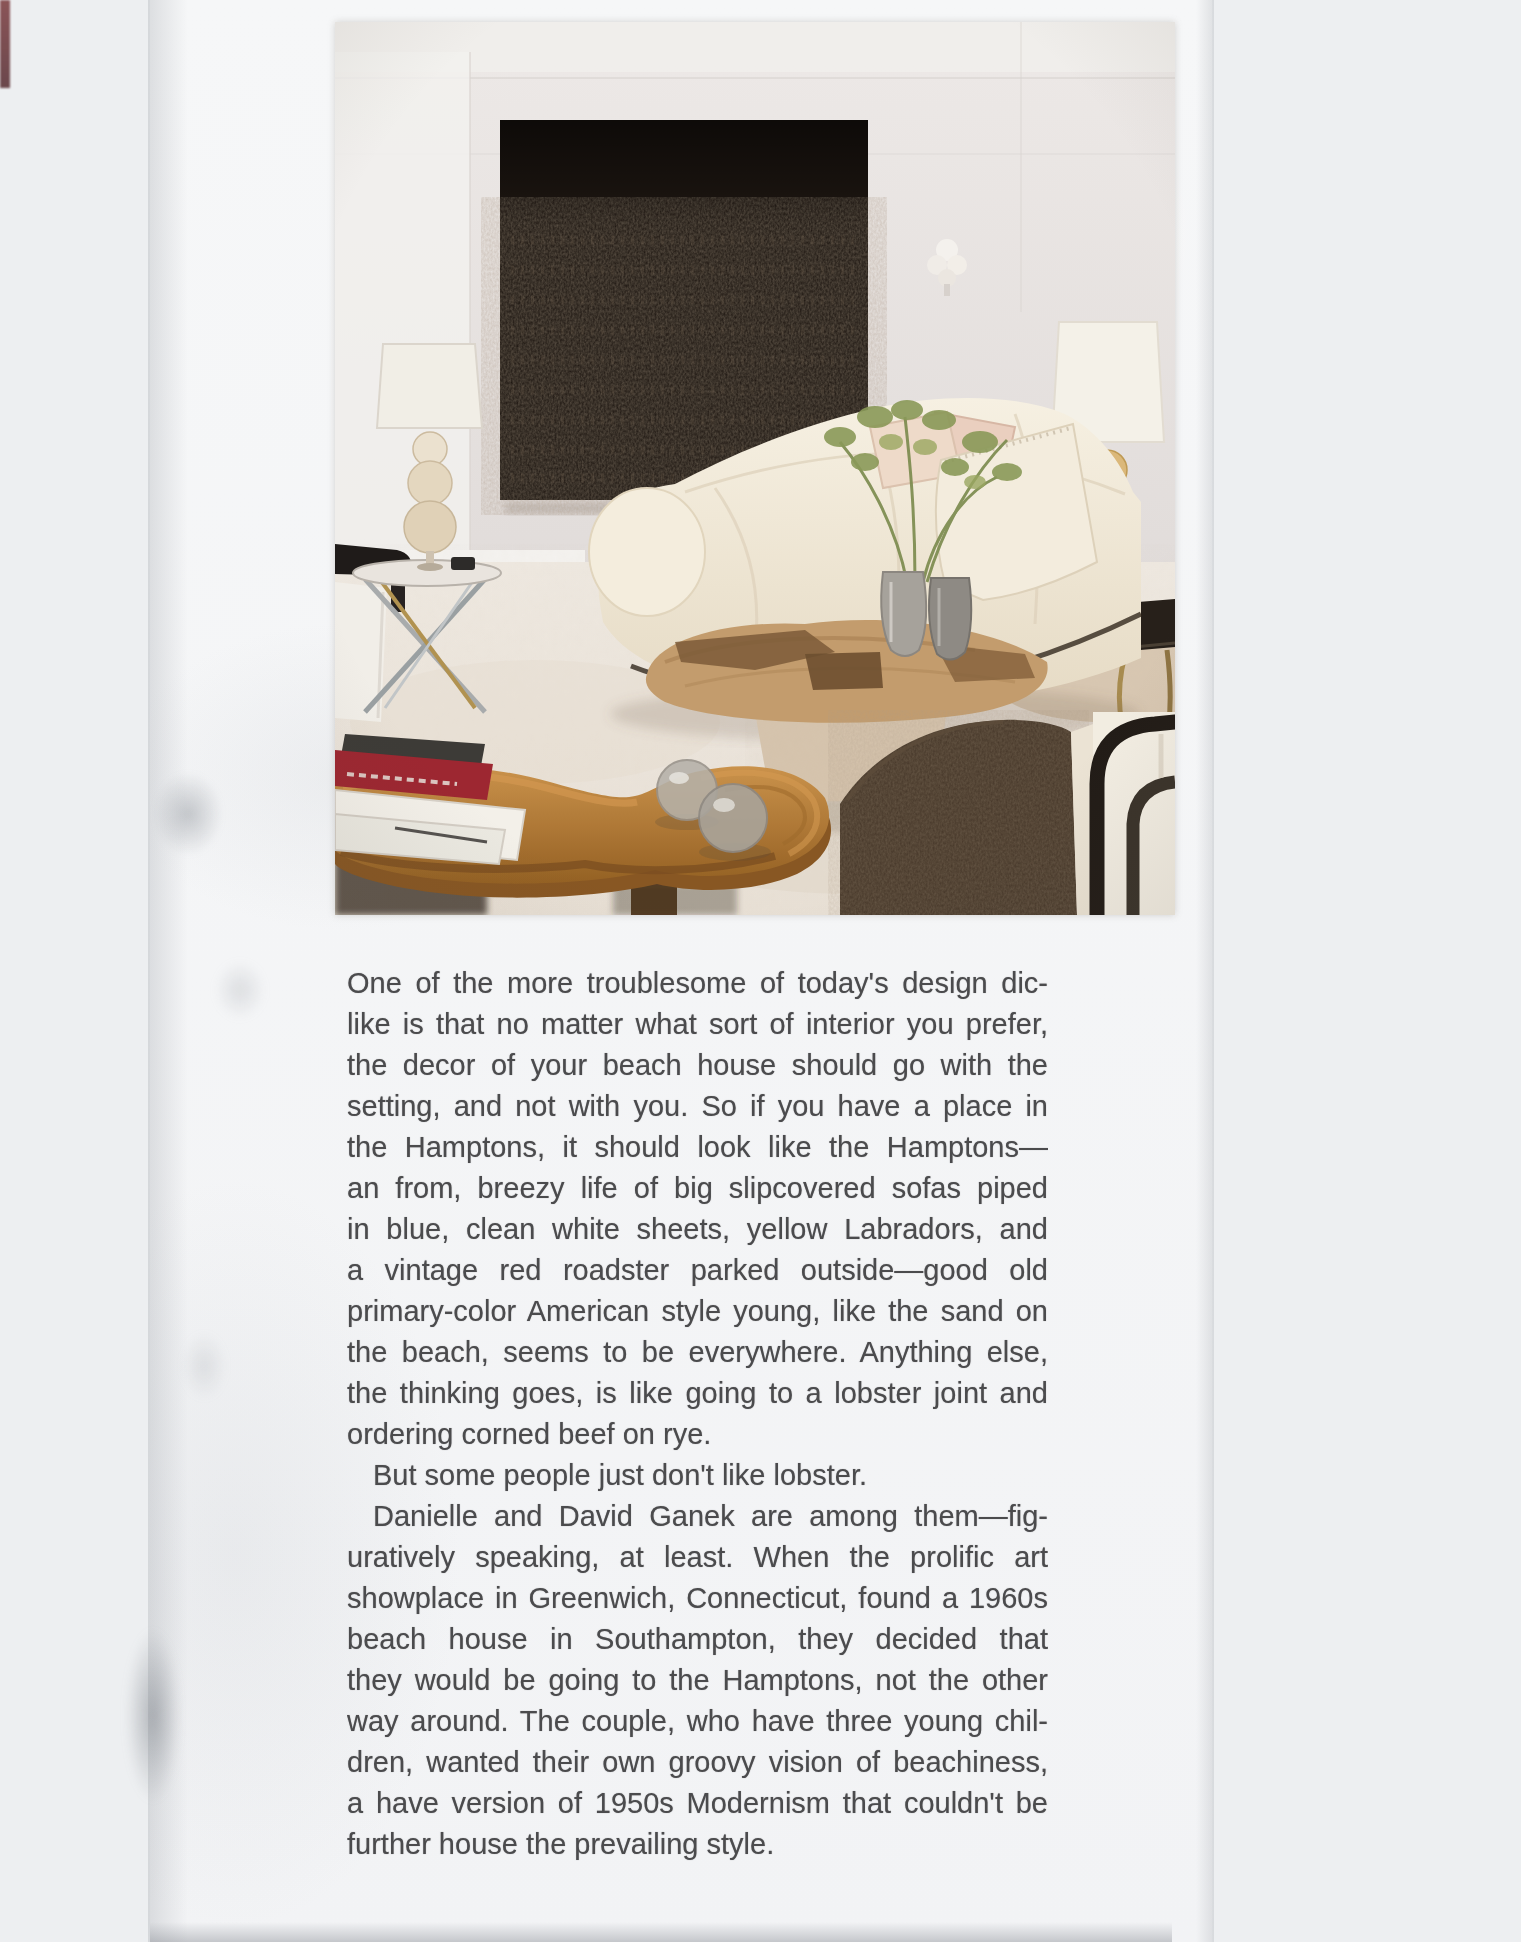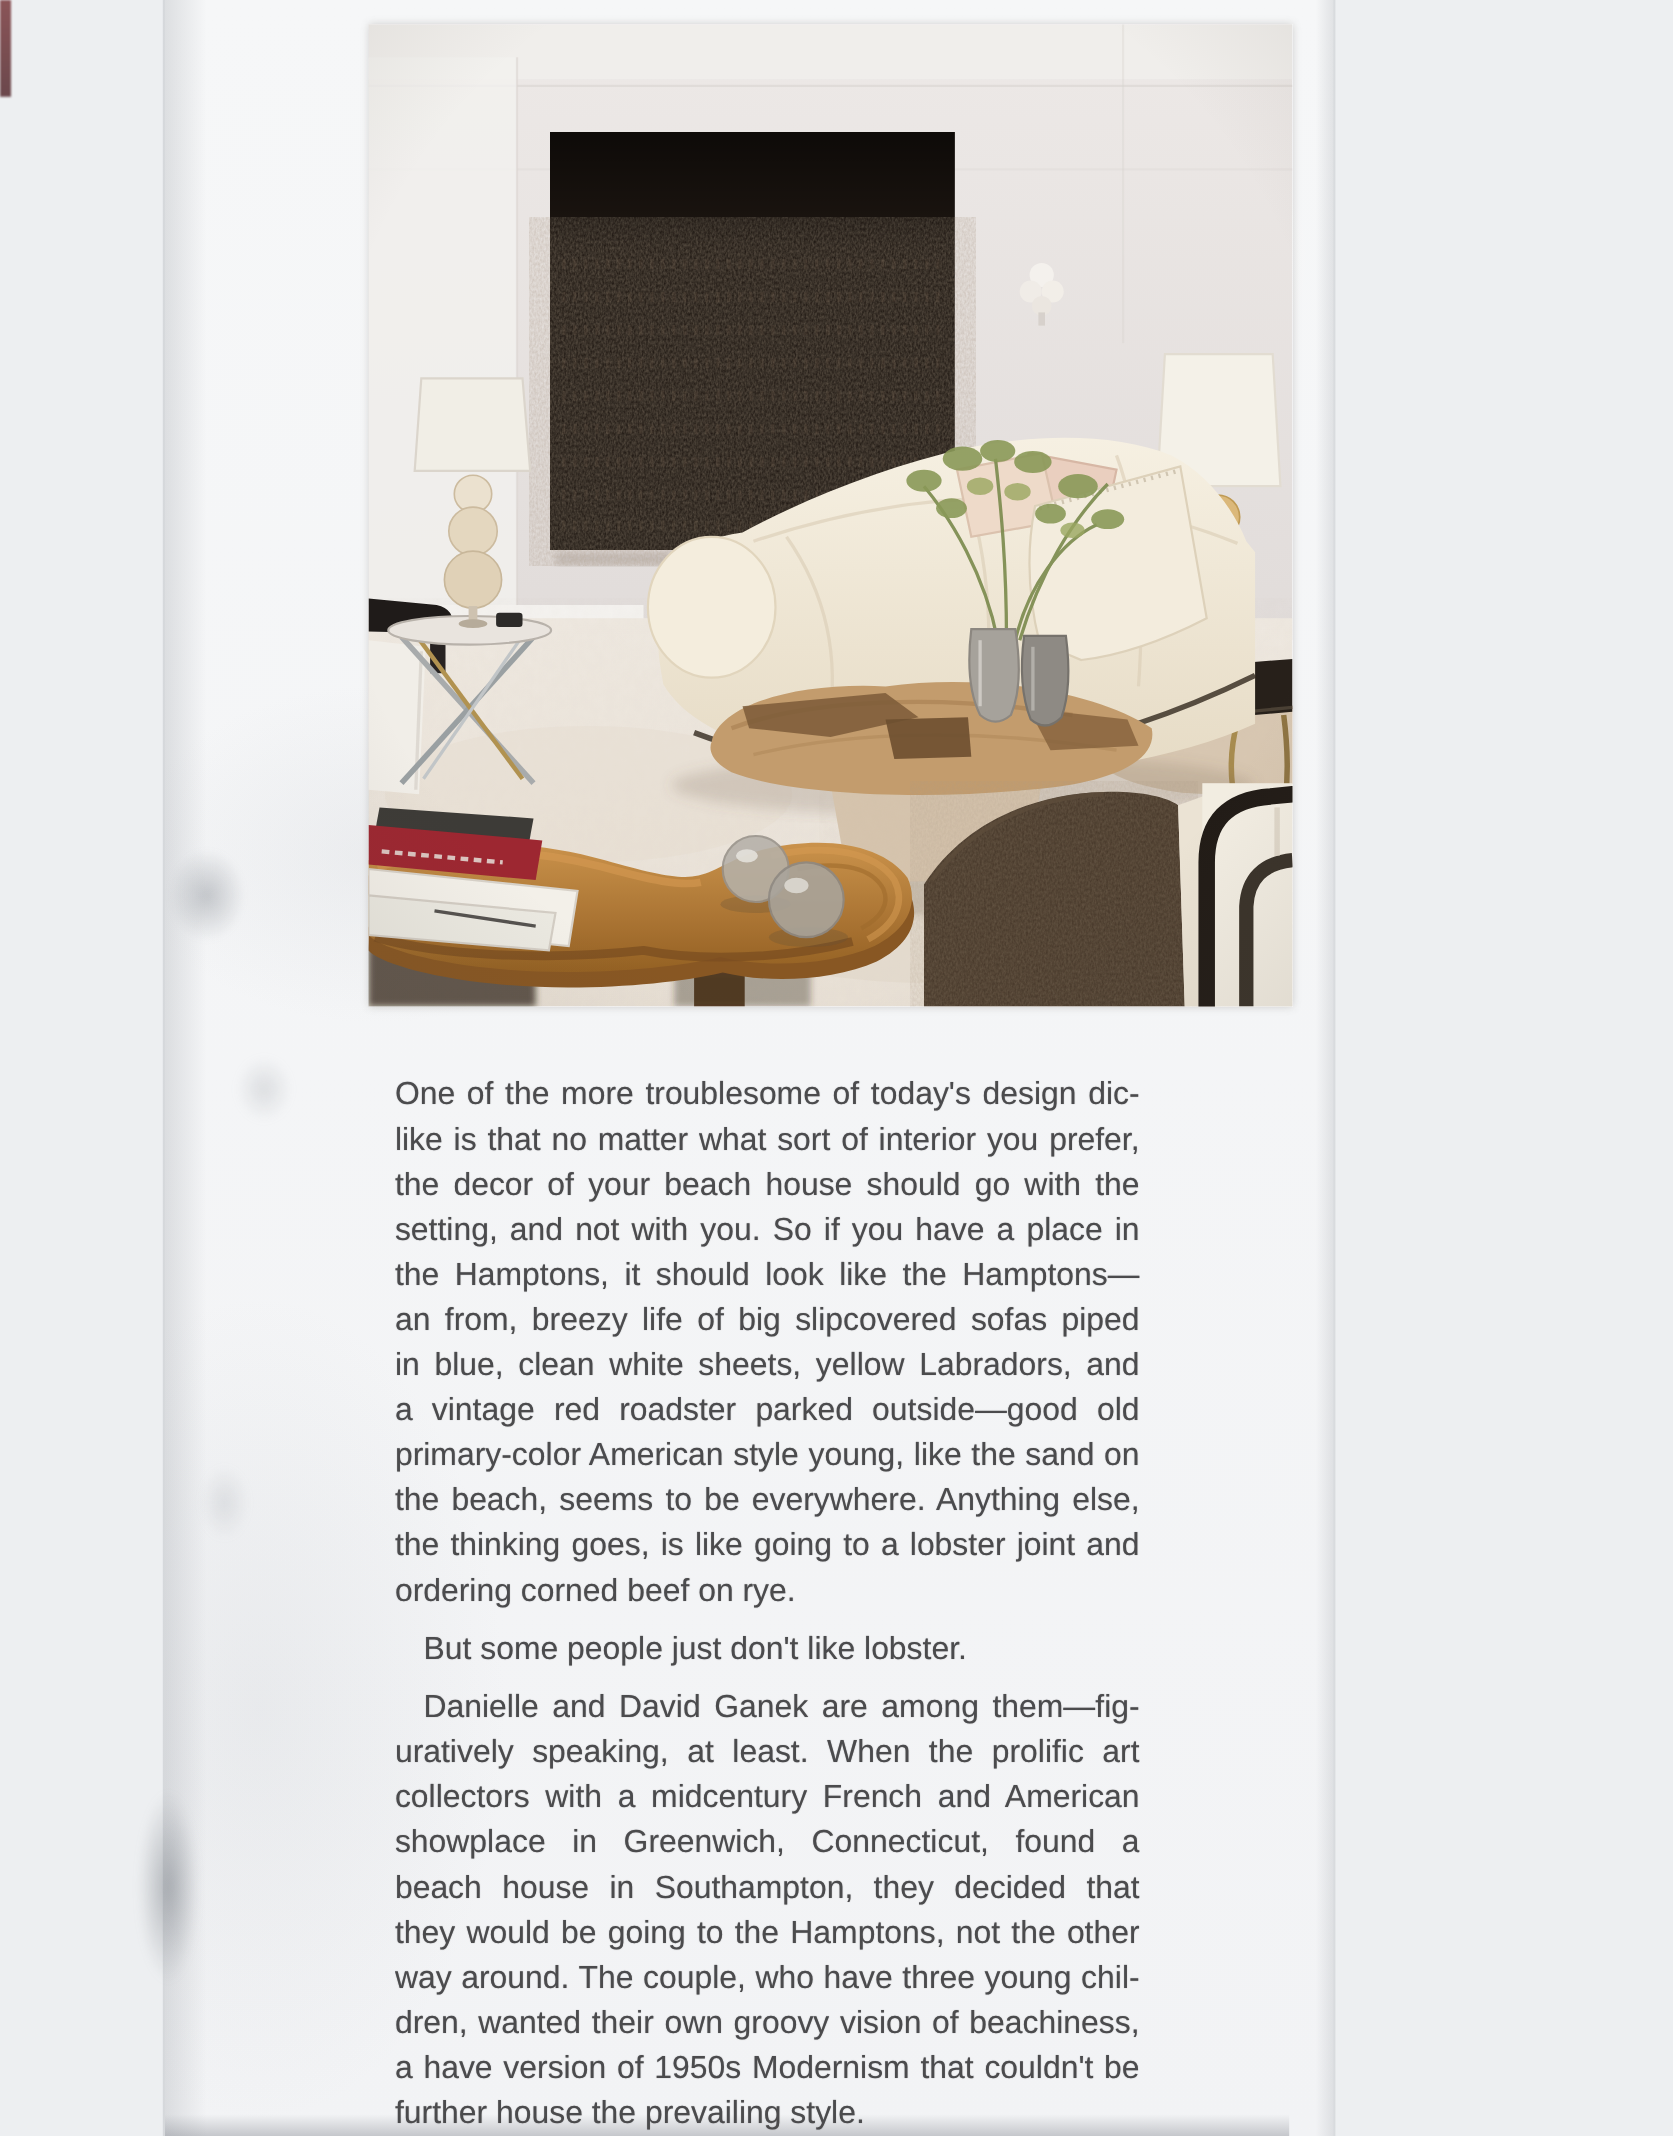--- a/index.html
+++ b/index.html
@@ -39,21 +39,21 @@
     box-shadow:0 0 7px rgba(120,115,110,.30);
     filter:saturate(.96) contrast(.99);
   }
   .photo-wrap svg{display:block;width:840px;height:893px;}
 
   .article{
     position:absolute;left:347px;top:963px;width:701px;
     color:#4b4b4d;font-size:29px;line-height:41px;
     text-shadow:0 0 1px rgba(75,75,77,.5);
   }
-  .article .para{margin:12px;}
+  .article .para{margin:0;}
   .article .line{text-align:justify;text-align-last:justify;white-space:normal;height:41px;overflow:hidden;}
   .article .line.last{text-align-last:left;}
   .article .line.indent{padding-left:26px;}
 </style>
 </head>
 <body>
 
 <div class="page"></div>
 <div class="gutter-shade"></div>
 <div class="page-right-edge"></div>
@@ -324,21 +324,20 @@
       <div class="line">the beach, seems to be everywhere. Anything else,</div>
       <div class="line">the thinking goes, is like going to a lobster joint and</div>
       <div class="line last">ordering corned beef on rye.</div>
     </div>
     <div class="para">
       <div class="line last indent">But some people just don't like lobster.</div>
     </div>
     <div class="para">
       <div class="line indent">Danielle and David Ganek are among them—fig-</div>
       <div class="line">uratively speaking, at least. When the prolific art</div>
-      <div class="line">collectors with a midcentury French and American</div>
       <div class="line">showplace in Greenwich, Connecticut, found a 1960s</div>
       <div class="line">beach house in Southampton, they decided that</div>
       <div class="line">they would be going to the Hamptons, not the other</div>
       <div class="line">way around. The couple, who have three young chil-</div>
       <div class="line">dren, wanted their own groovy vision of beachiness,</div>
       <div class="line">a have version of 1950s Modernism that couldn't be</div>
       <div class="line last">further house the prevailing style.</div>
     </div>
   </div>
 

